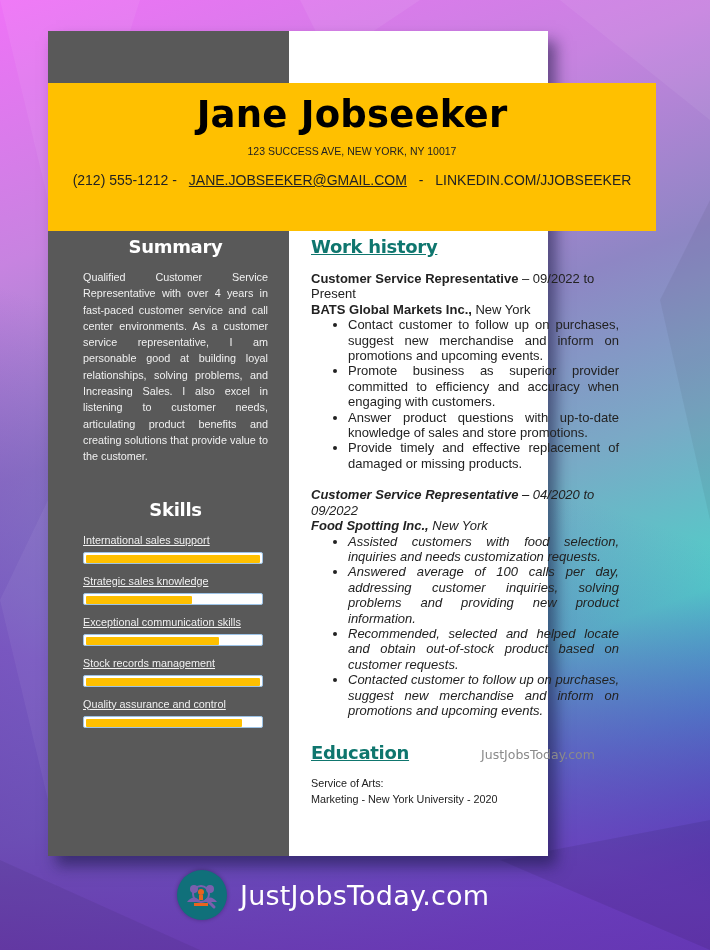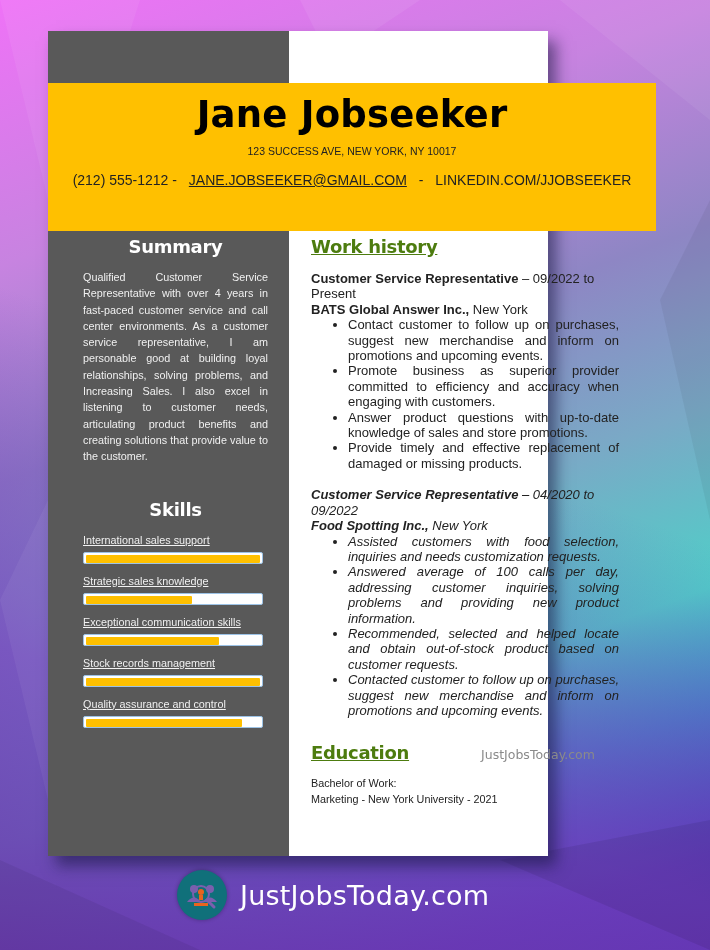--- a/index.html
+++ b/index.html
@@ -61,21 +61,21 @@
     border: 1px solid #9dc3e6; box-sizing: border-box; position: relative; margin-bottom: 11px;
   }
   .skill-fill {
     position: absolute; left: 2px; top: 2px; height: 8px; background: #ffc000; border-radius: 1px;
   }
 
   .right-content {
     position: absolute; left: 263px; top: 205px; width: 308px; color: #222;
   }
   .section-title-dark {
-    font-size: 18px; font-weight: bold; text-decoration: underline; color: #4d7c0f;
+    font-size: 18px; font-weight: bold; text-decoration: underline; color: #0f766e;
     font-family: "DejaVu Sans", sans-serif; letter-spacing: -0.3px;
   }
   .job { margin-top: 14px; font-size: 13px; line-height: 15.4px; }
   .job + .job { margin-top: 16px; font-style: italic; }
   .job ul { margin: 0; padding-left: 37px; }
   .job li { text-align: justify; padding-left: 0; }
   .edu-head { margin-top: 24px; display: flex; align-items: baseline; }
   .watermark { margin-left: 72px; font-size: 12.5px; color: #8a8a8a; font-family: "DejaVu Sans", sans-serif; }
   .edu-text { margin-top: 12px; font-size: 10.8px; line-height: 16px; }
 
@@ -156,21 +156,21 @@
           </div>
       </div>
     </div>
   </div>
 
   <div class="right-content">
     <div class="section-title-dark">Work history</div>
 
     <div class="job">
       <div><b>Customer Service Representative</b><span> – 09/2022 to Present</span></div>
-      <div><b>BATS Global Answer Inc.,</b><span> New York</span></div>
+      <div><b>BATS Global Markets Inc.,</b><span> New York</span></div>
       <ul>
         <li>Contact customer to follow up on purchases, suggest new merchandise and inform on promotions and upcoming events.</li>
         <li>Promote business as superior provider committed to efficiency and accuracy when engaging with customers.</li>
         <li>Answer product questions with up-to-date knowledge of sales and store promotions.</li>
         <li>Provide timely and effective replacement of damaged or missing products.</li>
       </ul>
     </div>
 
     <div class="job">
       <div><b>Customer Service Representative</b><span> – 04/2020 to 09/2022</span></div>
@@ -181,22 +181,22 @@
         <li>Recommended, selected and helped locate and obtain out-of-stock product based on customer requests.</li>
         <li>Contacted customer to follow up on purchases, suggest new merchandise and inform on promotions and upcoming events.</li>
       </ul>
     </div>
 
     <div class="edu-head">
       <div class="section-title-dark">Education</div>
       <div class="watermark">JustJobsToday.com</div>
     </div>
     <div class="edu-text">
-      <div>Bachelor of Work:</div>
-      <div>Marketing - New York University - 2021</div>
+      <div>Service of Arts:</div>
+      <div>Marketing - New York University - 2020</div>
     </div>
   </div>
 </div>
 
 <div class="brand">
   <div class="brand-logo">
     <svg width="50" height="50" viewBox="0 0 50 50">
       <circle cx="17" cy="19" r="4" fill="#7b5fae"></circle>
       <circle cx="33" cy="19" r="4" fill="#7b5fae"></circle>
       <path d="M10 32 q7 -9 14 0 z" fill="#7b5fae"></path>

